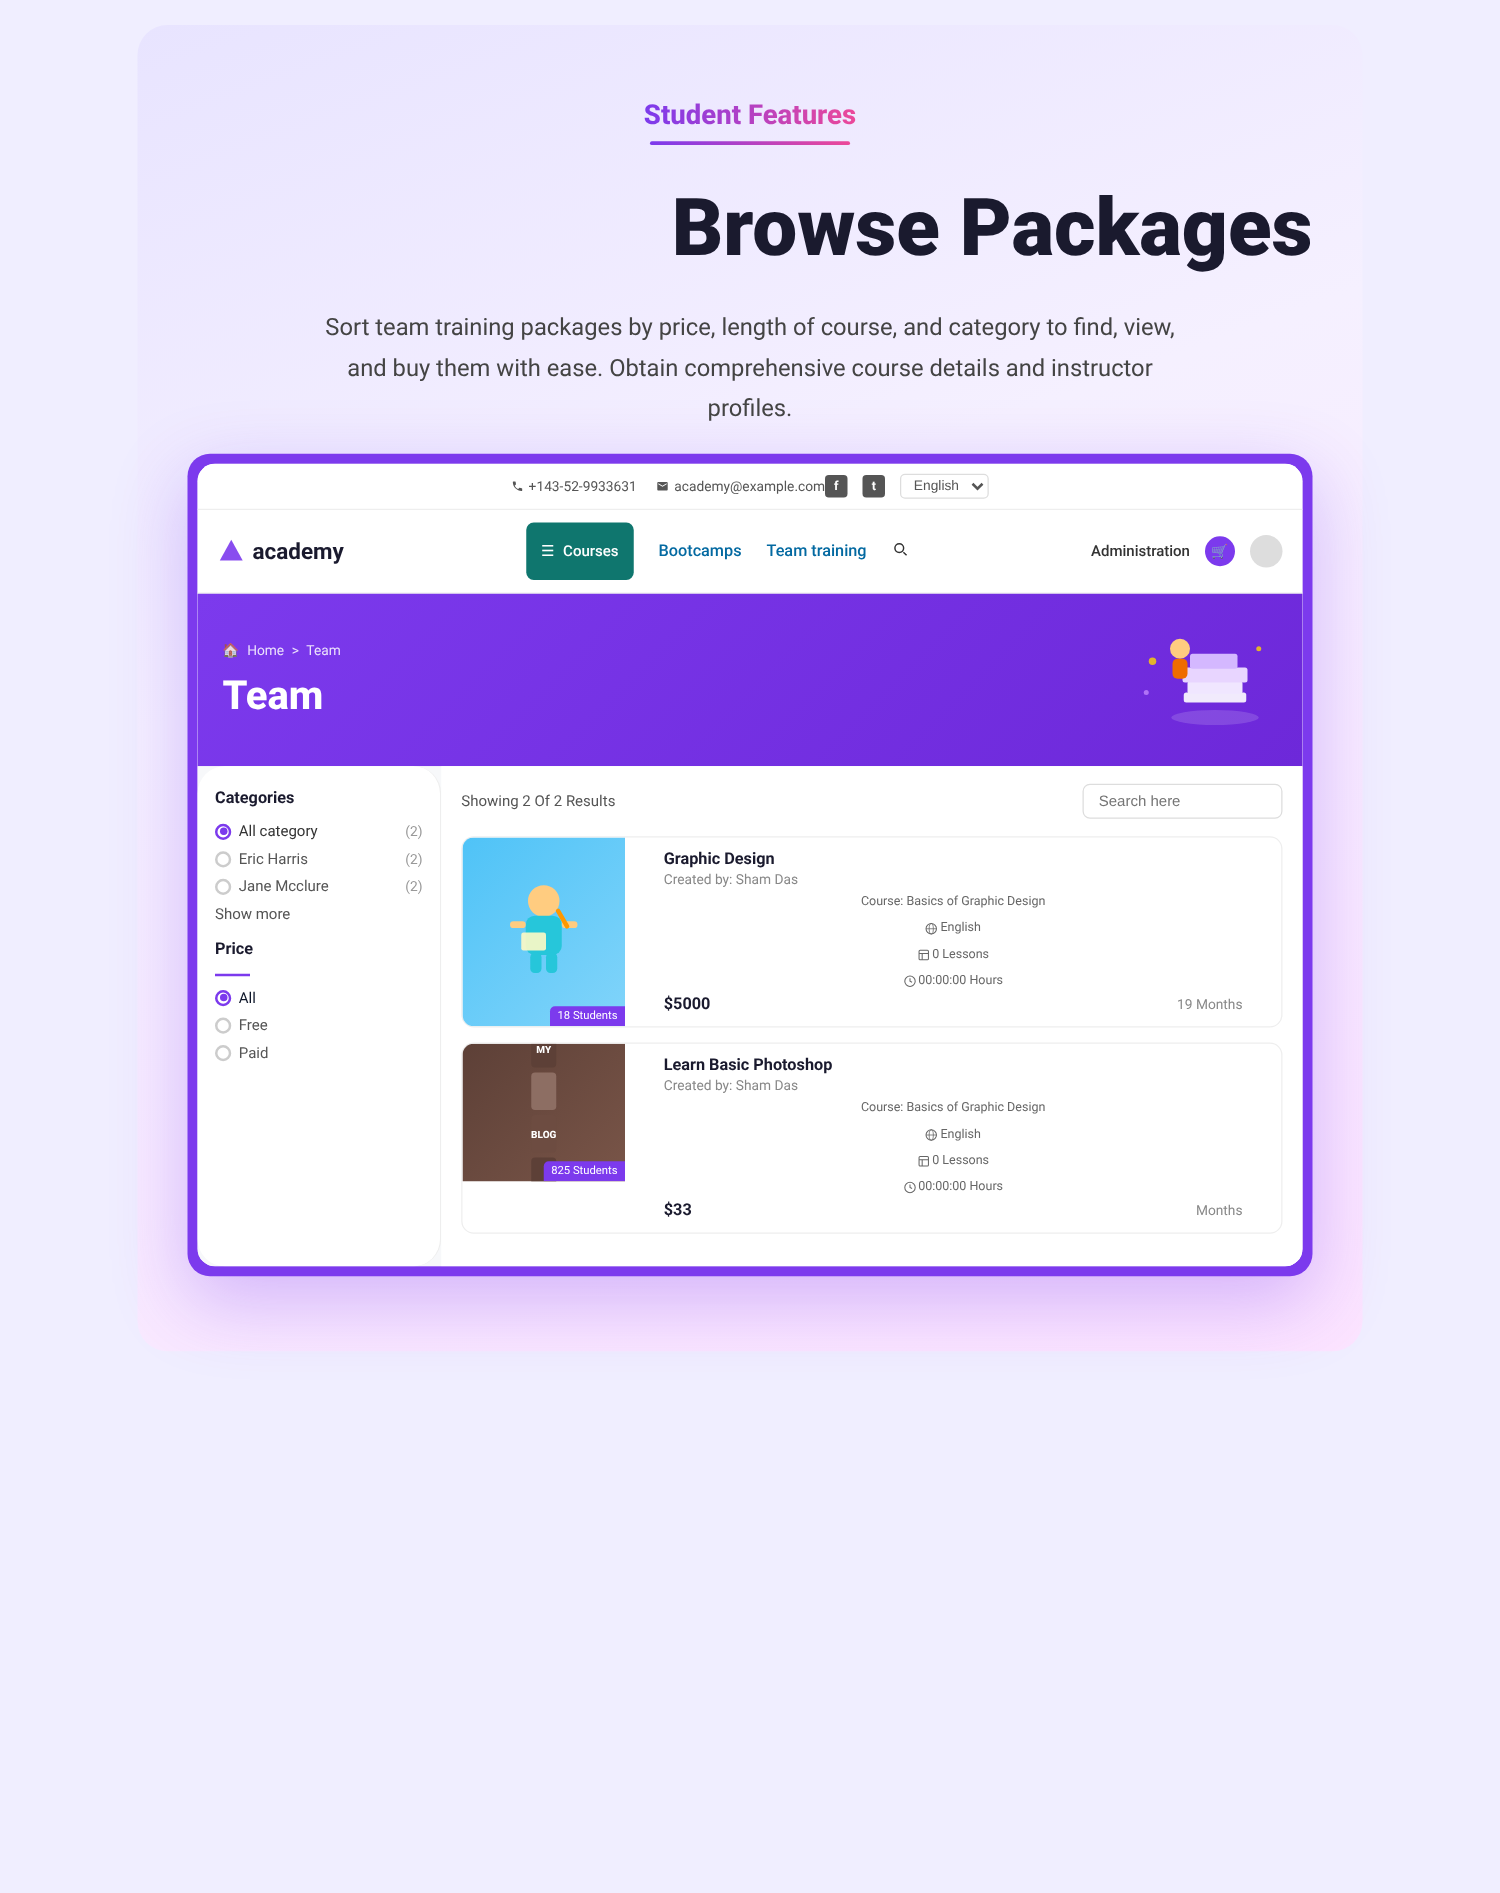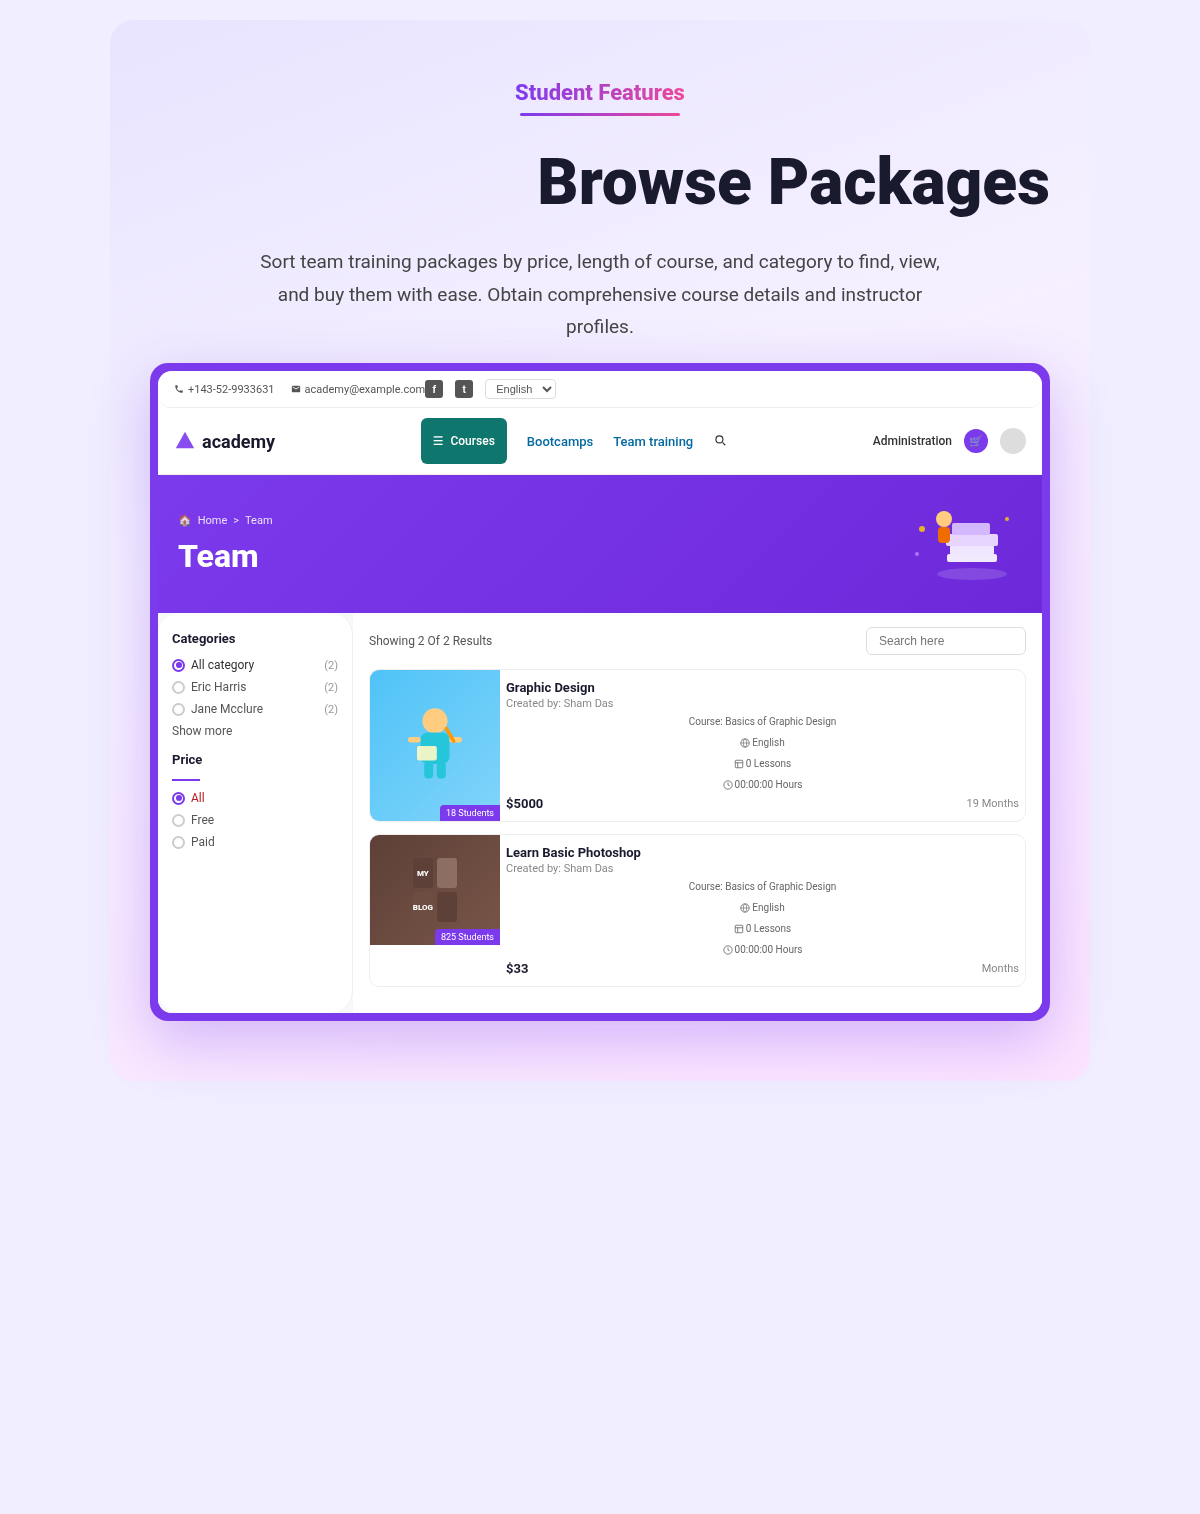--- a/index.html
+++ b/index.html
@@ -65,25 +65,24 @@
       background: #fff;
       border-radius: 14px;
       overflow: hidden;
     }
     
     .top-bar {
       background: #fff;
       padding: 8px 16px;
       display: flex;
       align-items: center;
-      justify-content: flex-start;
+      justify-content: center;
       border-bottom: 1px solid #eee;
       font-size: 11px;
       color: #555;
-      border-radius: 13px;
     }
     .top-bar-left {
       display: flex;
       gap: 16px;
       align-items: center;
     }
     .top-bar-left span {
       display: flex;
       align-items: center;
       gap: 4px;
@@ -345,21 +344,21 @@
       height: 110px;
     }
     .thumb-photoshop {
       background: linear-gradient(135deg, #5d4037 0%, #795548 100%);
       display: flex;
       align-items: center;
       justify-content: center;
       height: 110px;
     }
     .course-info {
-      padding: 10px 6px;
+      padding: 10px 31px;
       flex: 1;
       display: flex;
       flex-direction: column;
       justify-content: flex-start;
     }
     .course-title {
       font-size: 13px;
       font-weight: 700;
       color: #1a1a2e;
       margin-bottom: 2px;
@@ -389,21 +388,21 @@
       font-weight: 700;
       color: #1a1a2e;
     }
     .course-duration {
       font-size: 11px;
       color: #888;
     }
     
     .blog-blocks {
       display: grid;
-      grid-template-columns: 1fr 1fr;
+      grid-template-columns: 1fr;
       gap: 4px;
       padding: 16px;
     }
     .blog-block {
       background: #a0522d;
       border-radius: 3px;
       display: flex;
       align-items: center;
       justify-content: center;
       font-size: 8px;
@@ -544,21 +543,21 @@
           <div class="show-more">Show more</div>
 
           <div class="sidebar-section-title">Price</div>
           <div class="price-divider"></div>
 
           <div class="filter-item">
             <div class="filter-item-left">
               <div style="width:13px;height:13px;border-radius:50%;border:2px solid #7c3aed;background:white;position:relative;display:inline-block;flex-shrink:0;">
                 <div style="width:6px;height:6px;border-radius:50%;background:#7c3aed;position:absolute;top:50%;left:50%;transform:translate(-50%,-50%);"></div>
               </div>
-              <span style="font-size:12px;color:#b91c1c;">All</span>
+              <span style="font-size:12px;color:#0f172a;">All</span>
             </div>
           </div>
 
           <div class="filter-item">
             <div class="filter-item-left">
               <div style="width:13px;height:13px;border-radius:50%;border:2px solid #ccc;display:inline-block;flex-shrink:0;"></div>
               <span style="font-size:12px;color:#555;">Free</span>
             </div>
           </div>
 

